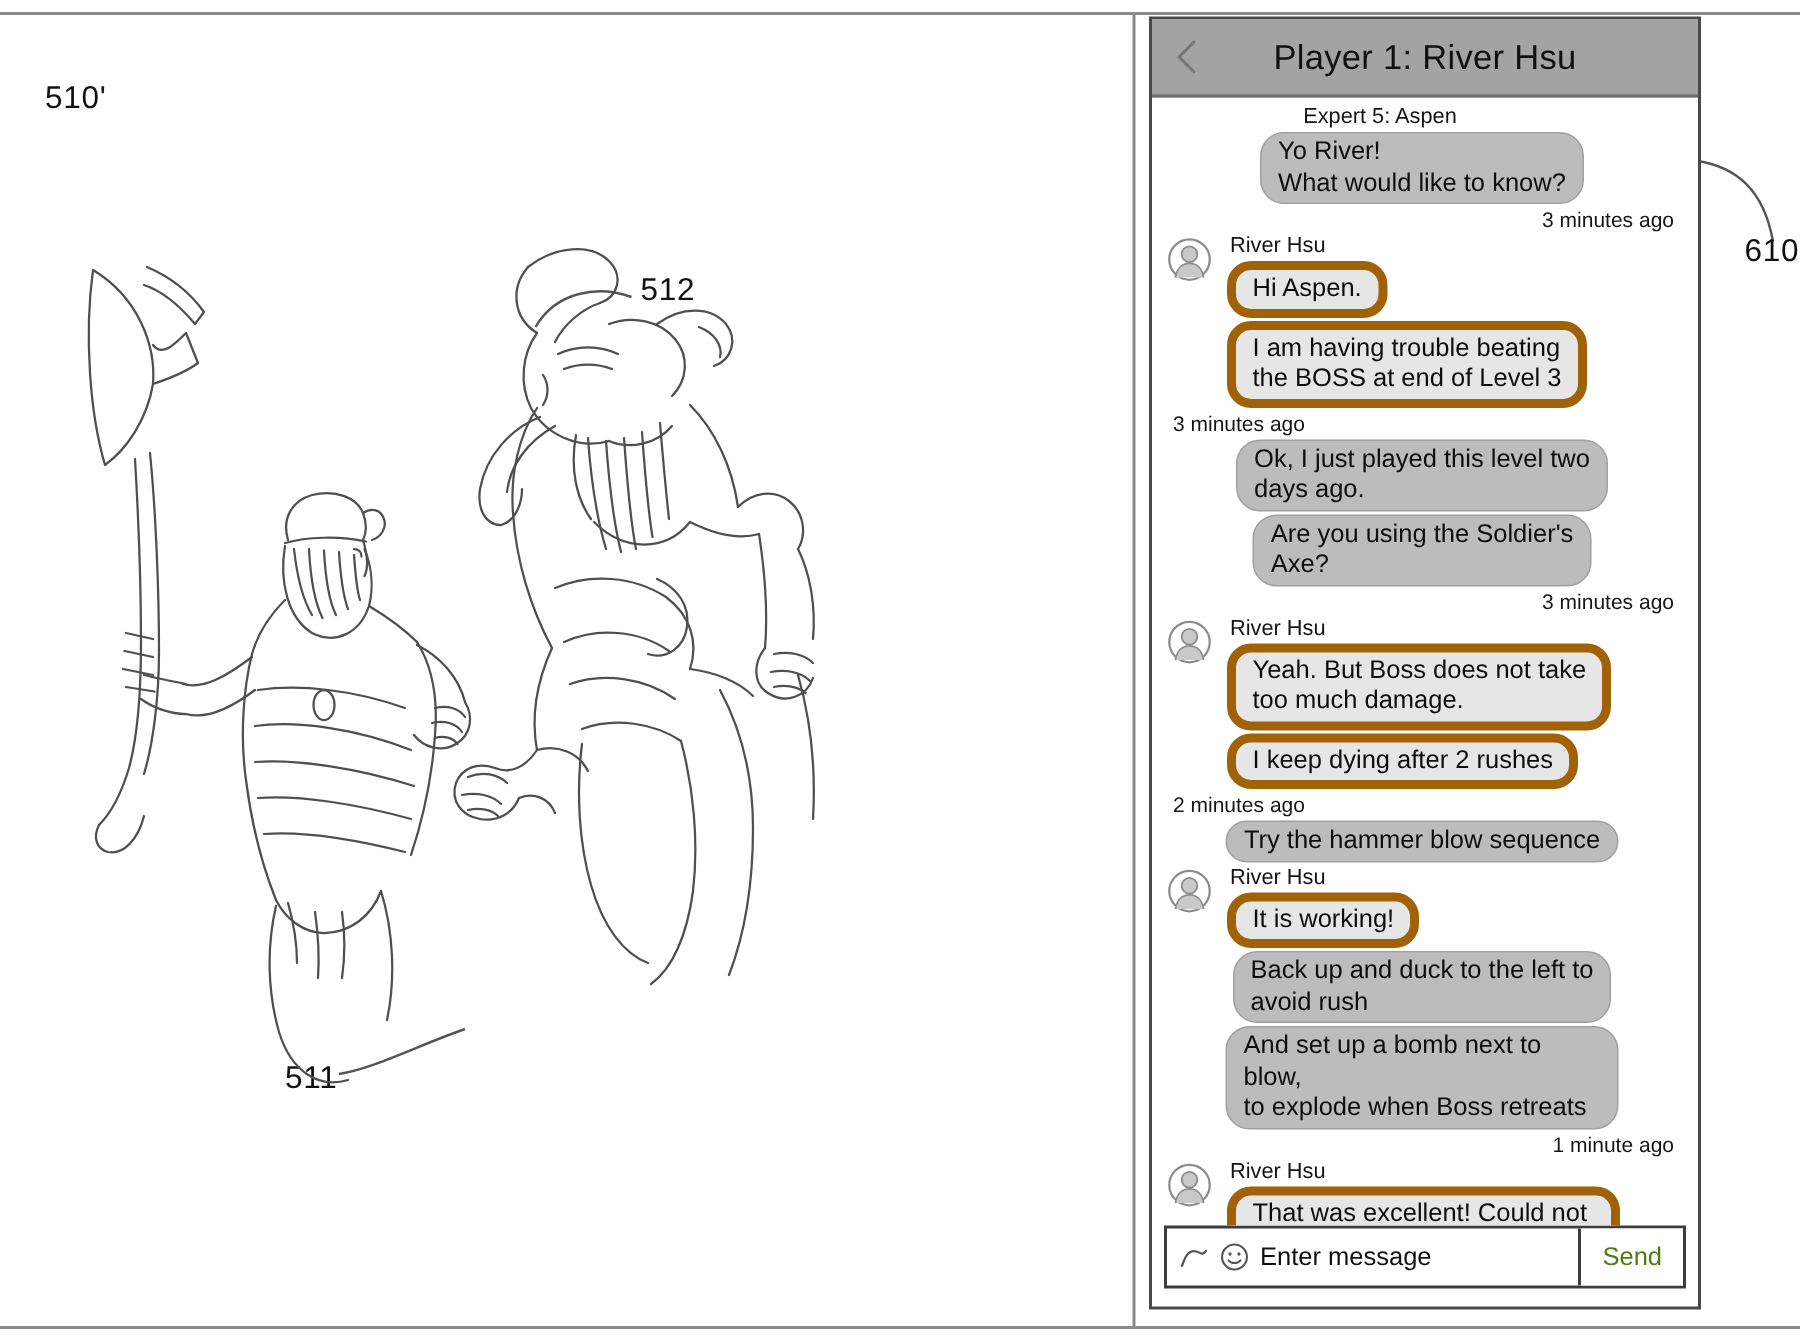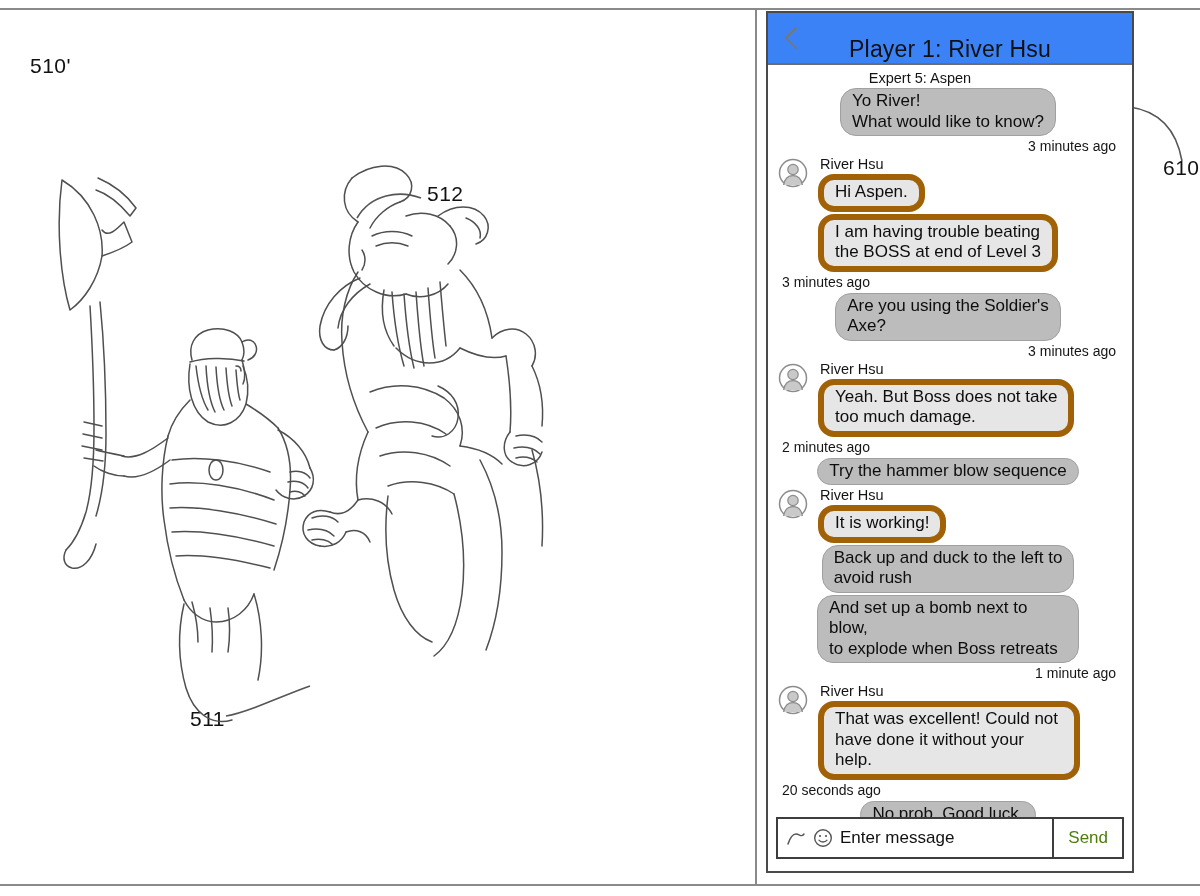--- a/index.html
+++ b/index.html
@@ -83,23 +83,23 @@
     display: flex;
     flex-direction: column;
   }
 
   #chat-header {
     position: relative;
     height: 50px;
     flex: 0 0 50px;
     border-bottom: 2px solid #6d6d6d;
     display: flex;
-    align-items: flex-end;
+    align-items: center;
     justify-content: center;
-    background: #3b82f6;
+    background: #a3a3a3;
   }
   #back-button {
     position: absolute;
     left: 10px; top: 50%;
     transform: translateY(-50%);
     width: 26px; height: 30px;
     display: flex;
     align-items: center;
     justify-content: center;
     cursor: pointer;
@@ -409,36 +409,43 @@
         </div>
         <div class="bubble-row left">
           <div class="bubble incoming">I am having trouble beating
 the BOSS at end of Level 3</div>
         </div>
         <div class="timestamp left">3 minutes ago</div>
       </div>
 
       <div class="msg-group">
         <div class="bubble-row right">
+          <div class="bubble outgoing">Ok, I just played this level two
+days ago.</div>
+        </div>
+        <div class="bubble-row right">
           <div class="bubble outgoing">Are you using the Soldier's
 Axe?</div>
         </div>
         <div class="timestamp right">3 minutes ago</div>
       </div>
 
       <div class="msg-group">
         <svg class="avatar" style="top:2px;" viewBox="0 0 30 30">
           <circle cx="15" cy="15" r="13.5" fill="#ffffff" stroke="#8c8c8c" stroke-width="1.5"></circle>
           <circle cx="15" cy="11.5" r="5.2" fill="#c9c9c9" stroke="#8c8c8c" stroke-width="1.2"></circle>
           <path d="M5.6 27 C 6.6 20.6, 10.4 17.6, 15 17.6 C 19.6 17.6, 23.4 20.6, 24.4 27" fill="#c9c9c9" stroke="#8c8c8c" stroke-width="1.2"></path>
         </svg>
         <div class="sender-name left">River Hsu</div>
         <div class="bubble-row left">
           <div class="bubble incoming">Yeah.  But Boss does not take
 too much damage.</div>
+        </div>
+        <div class="bubble-row left">
+          <div class="bubble incoming">I keep dying after 2 rushes</div>
         </div>
         <div class="timestamp left">2 minutes ago</div>
       </div>
 
       <div class="msg-group">
         <div class="bubble-row right">
           <div class="bubble outgoing">Try the hammer blow sequence</div>
         </div>
       </div>
 

